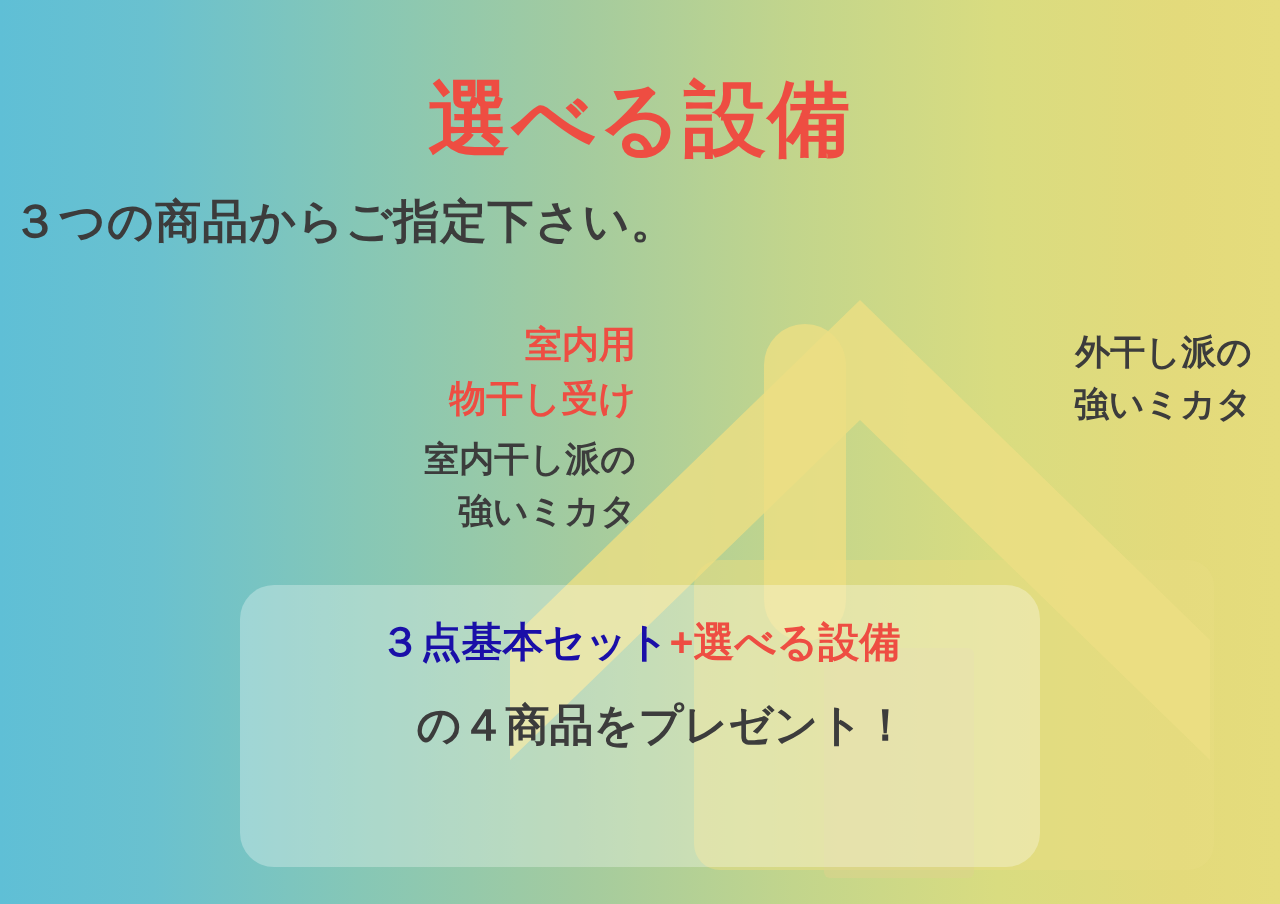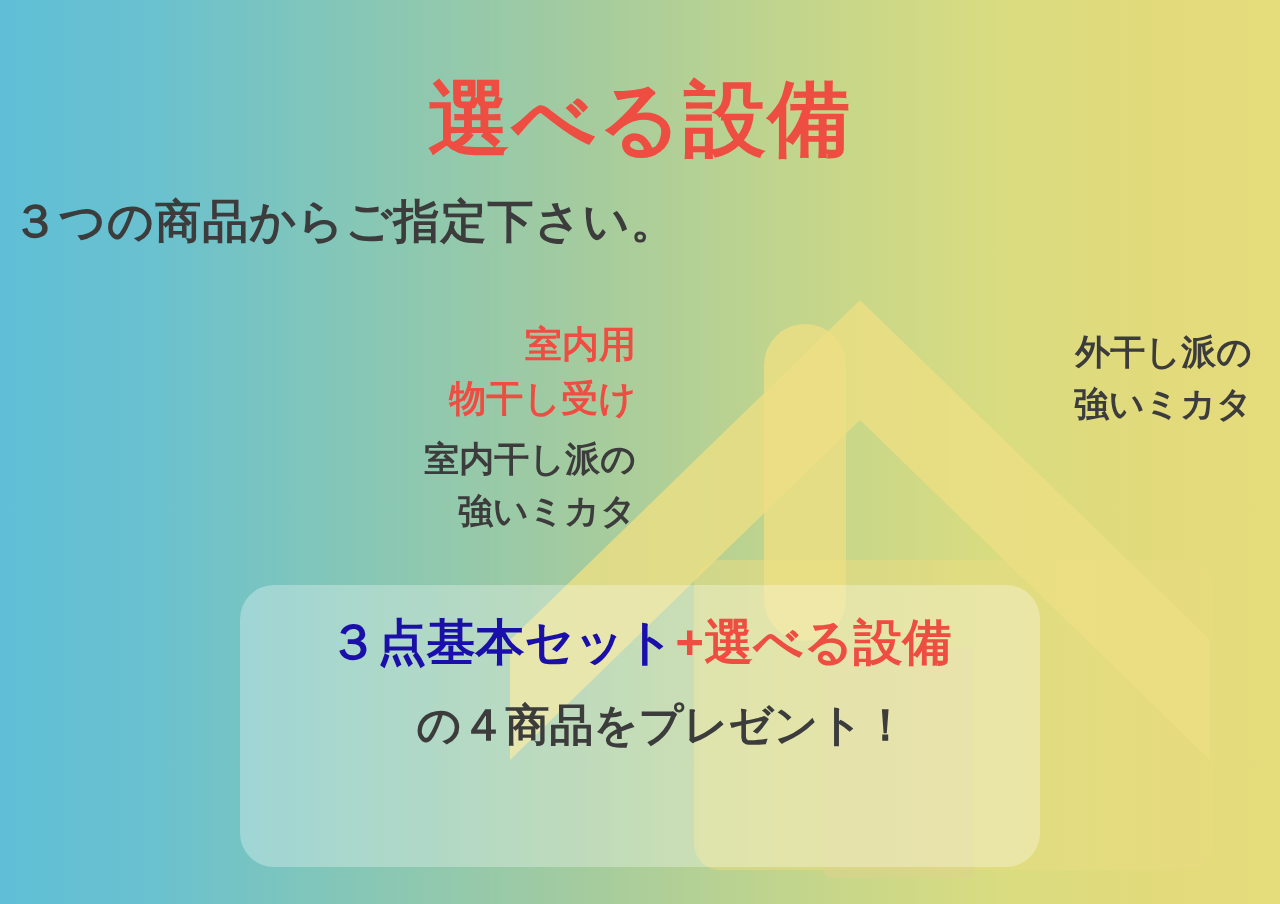--- a/index.html
+++ b/index.html
@@ -111,25 +111,24 @@
     white-space: pre-line;
   }
 
   
   .promo-head {
     position: absolute;
     top: 622px;
     left: 0;
     right: 0;
     text-align: center;
-    font-size: 49px;
+    font-size: 41px;
     line-height: 1.0;
     font-weight: 700;
     letter-spacing: 0px;
-    font-family: Liberation Mono, monospace;
   }
   .promo-head .blue { color: #1a0fa8; }
   .promo-head .red  { color: #ee4d42; }
 
   .promo-line {
     position: absolute;
     left: 0;
     right: 0;
     text-align: center;
     font-size: 44px;

